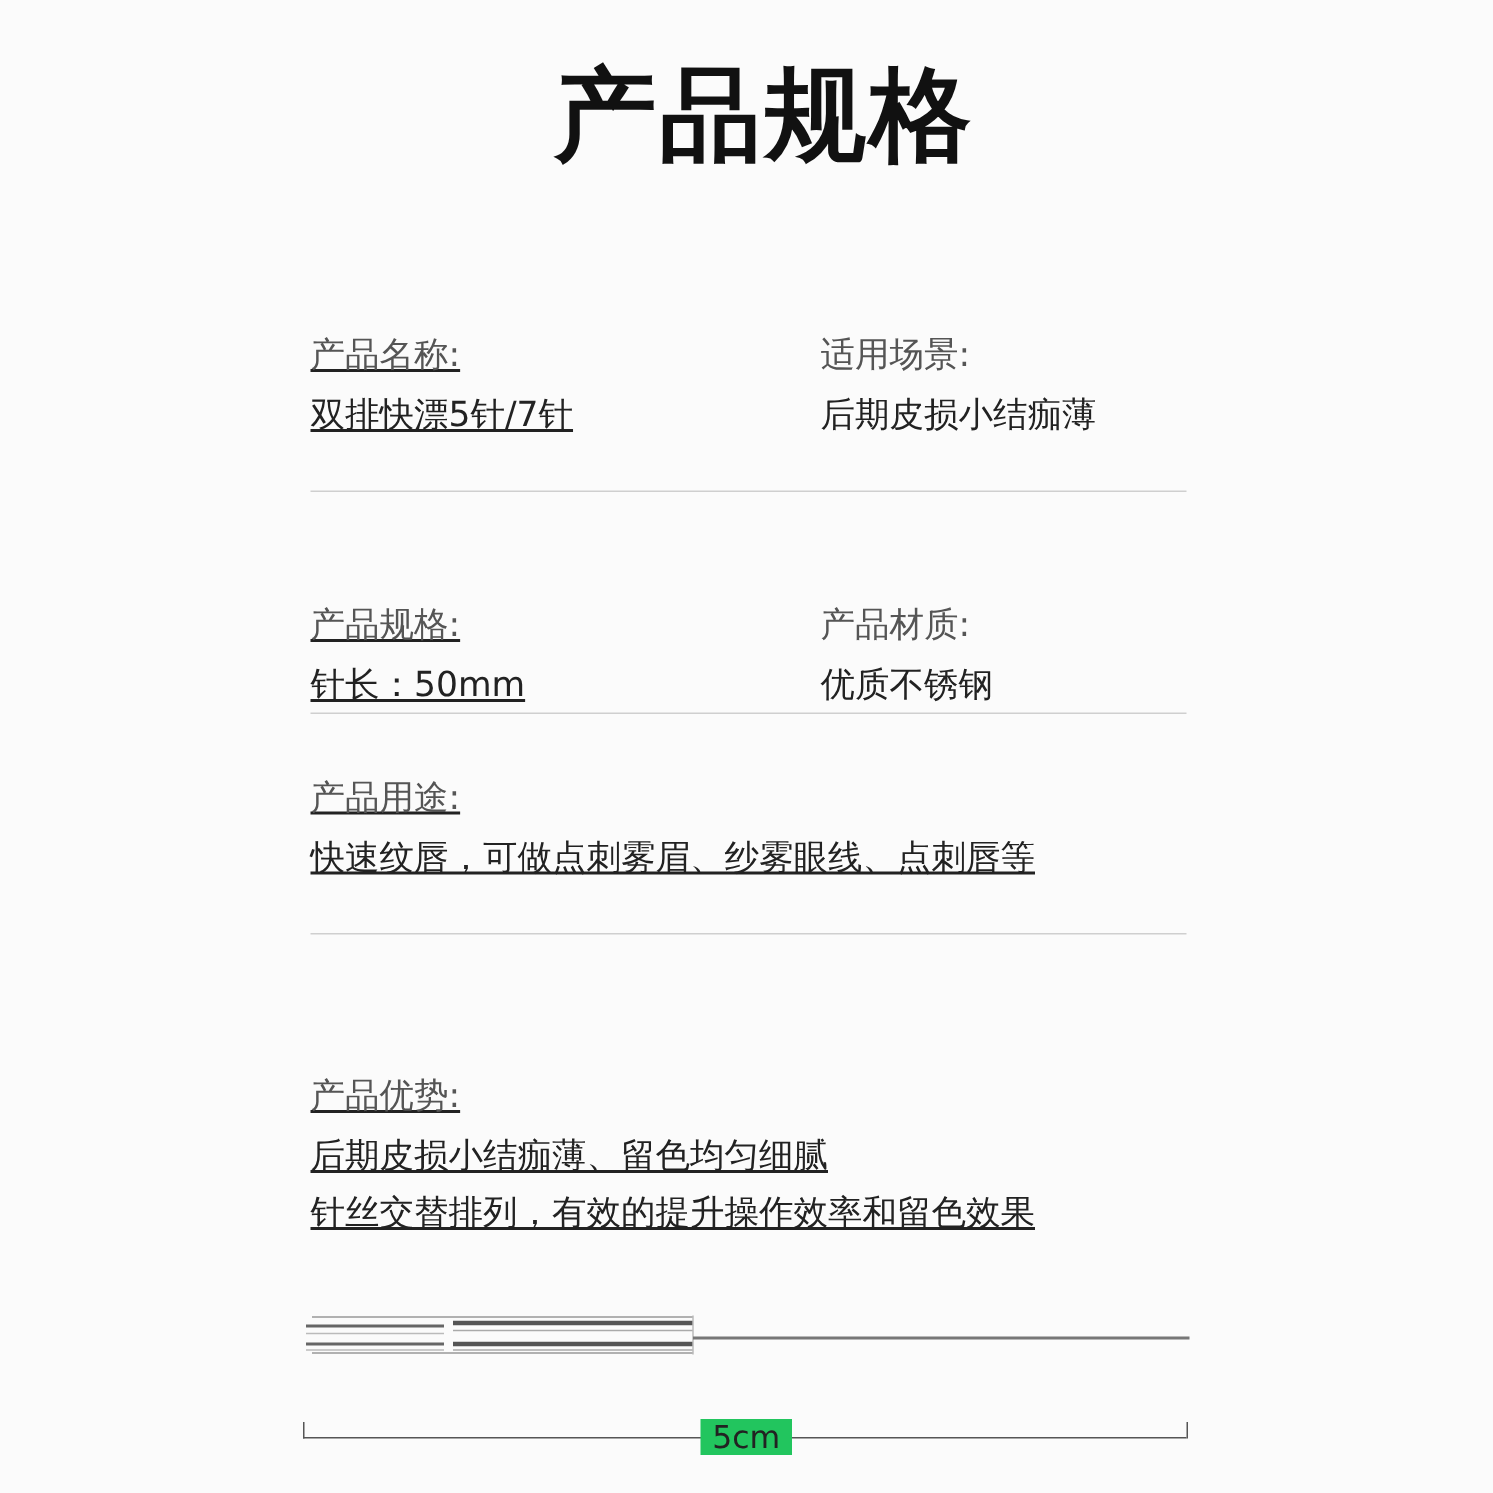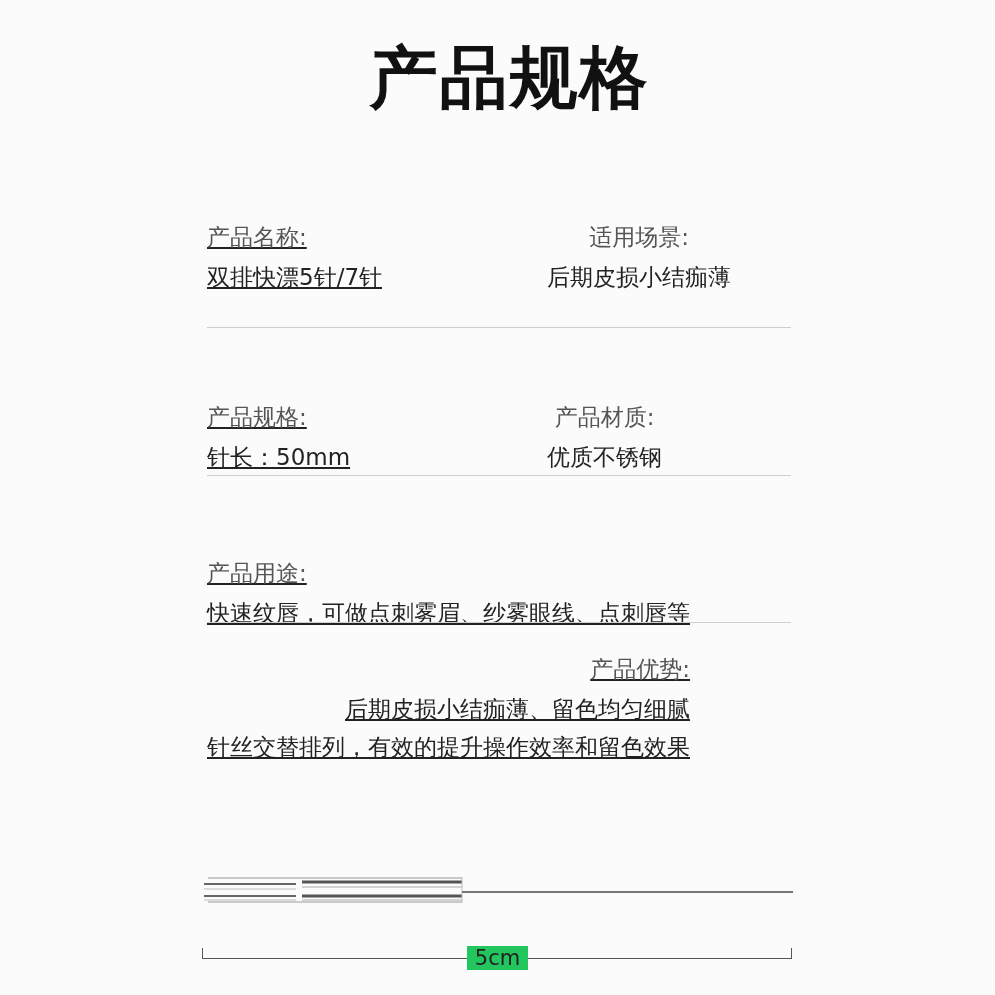--- a/index.html
+++ b/index.html
@@ -30,21 +30,21 @@
     .section {
       position: absolute;
       left: 207px;
       width: 584px;
     }
     .col {
       position: absolute;
       top: 0;
     }
     .col.left { left: 0; text-decoration: underline; }
-    .col.right { left: 340px; text-align: center; }
+    .col.right { left: 340px; }
     .label {
       font-size: 23px;
       color: #555;
       line-height: 30px;
       white-space: nowrap;
     }
     .value {
       font-size: 23px;
       color: #222;
       line-height: 30px;
@@ -125,29 +125,29 @@
     <div class="label">产品规格:</div>
     <div class="value">针长：50mm</div>
   </div>
   <div class="col right">
     <div class="label">产品材质:</div>
     <div class="value">优质不锈钢</div>
   </div>
 </div>
 <div class="divider" style="top:475px;"></div>
 
-<div class="section" style="top:517px; height:80px;margin-top:41px;">
+<div class="section" style="top:517px; height:80px;">
   <div class="col left">
     <div class="label">产品用途:</div>
     <div class="value">快速纹唇，可做点刺雾眉、纱雾眼线、点刺唇等</div>
   </div>
 </div>
 <div class="divider" style="top:622px;"></div>
 
-<div class="section" style="top:654px; height:120px;text-align:right;">
+<div class="section" style="top:716px; height:120px;">
   <div class="col left">
     <div class="label">产品优势:</div>
     <div class="value">后期皮损小结痂薄、留色均匀细腻</div>
     <div class="value">针丝交替排列，有效的提升操作效率和留色效果</div>
   </div>
 </div>
 
 <div class="needle">
   <svg width="595" height="40" viewBox="0 0 595 40">
 

